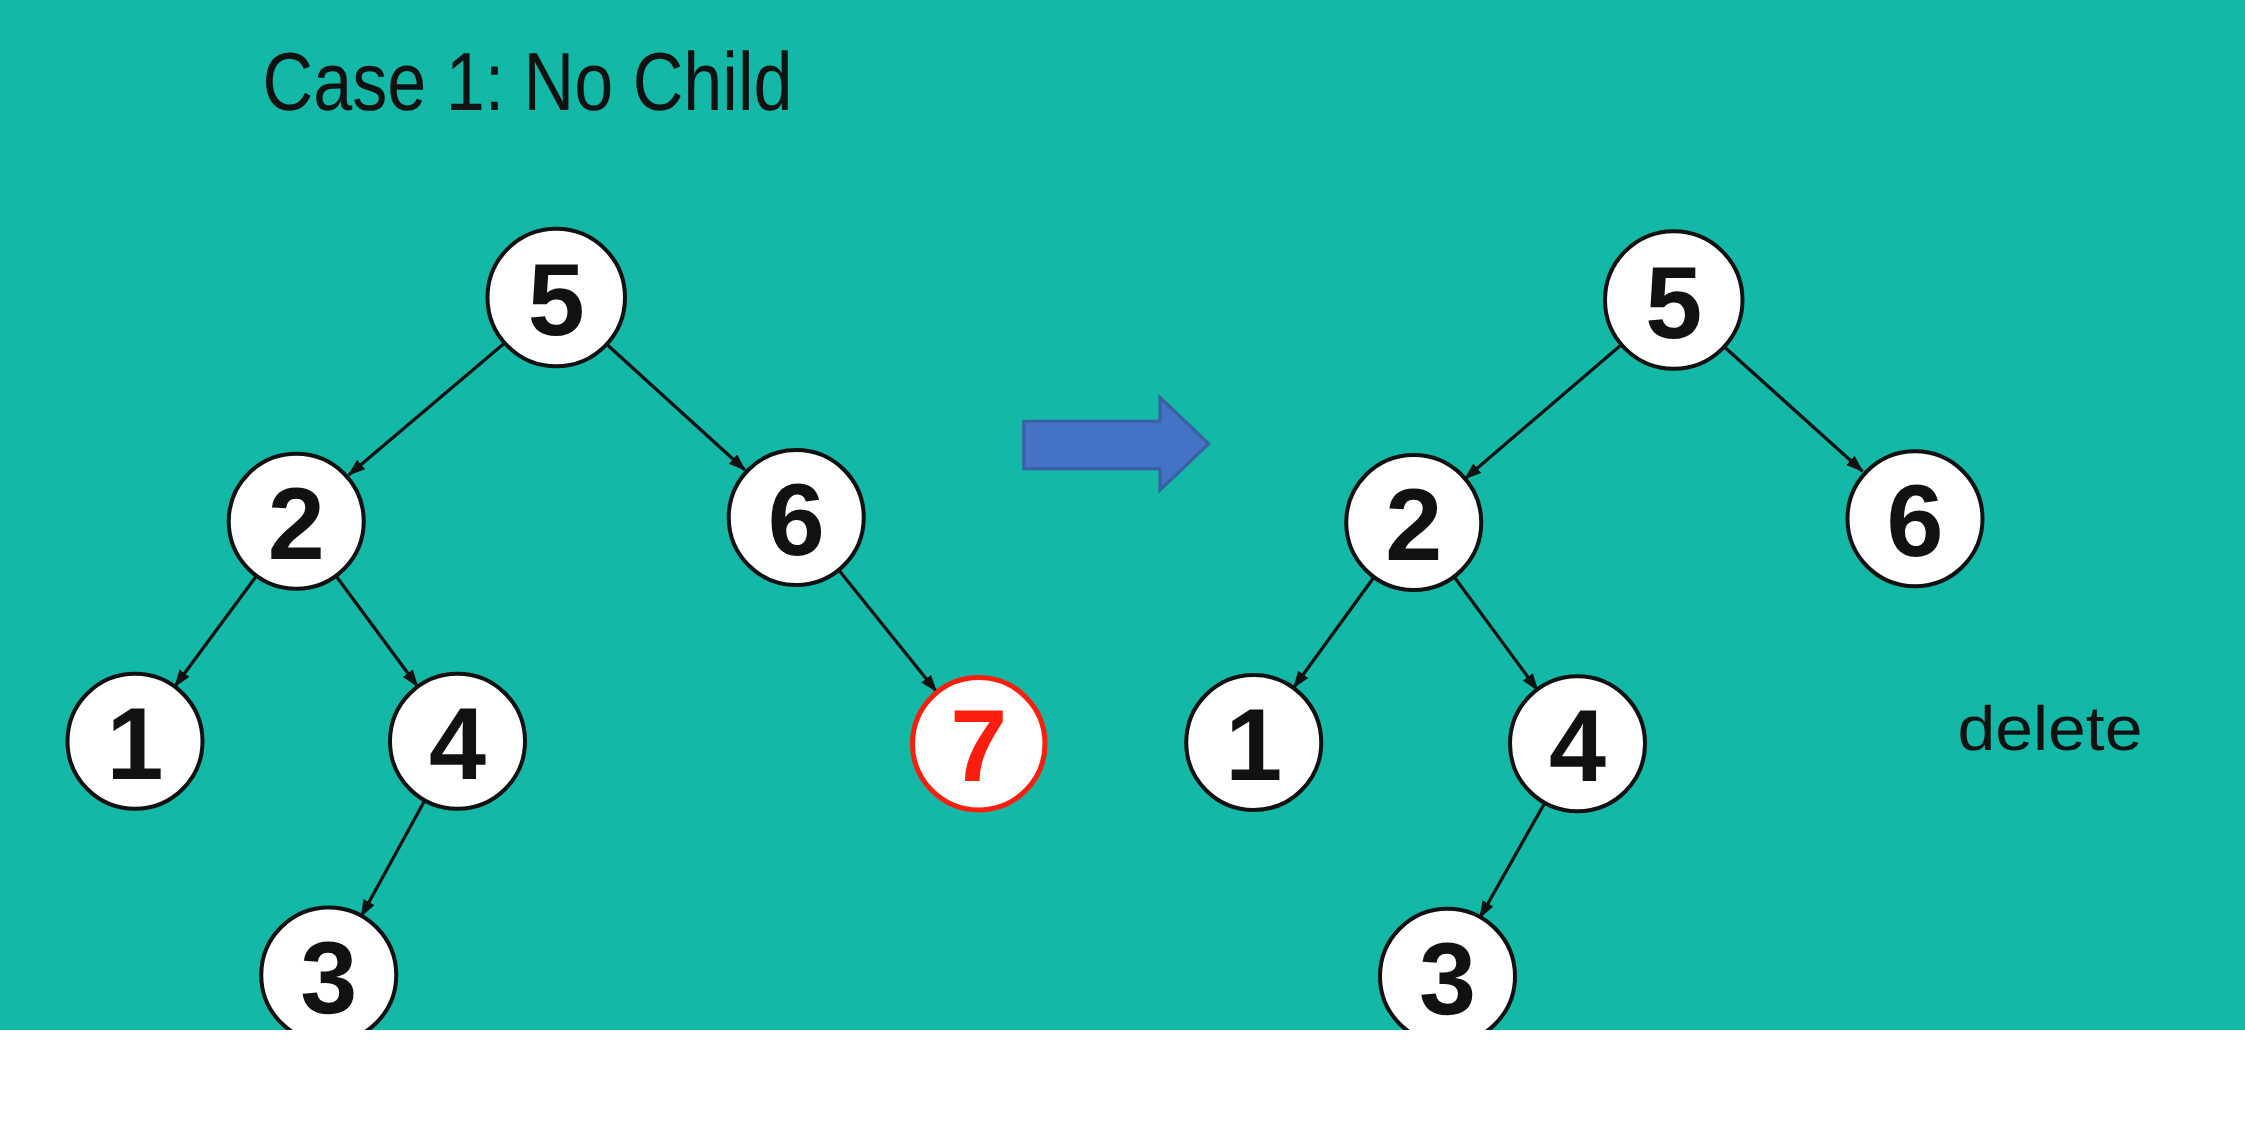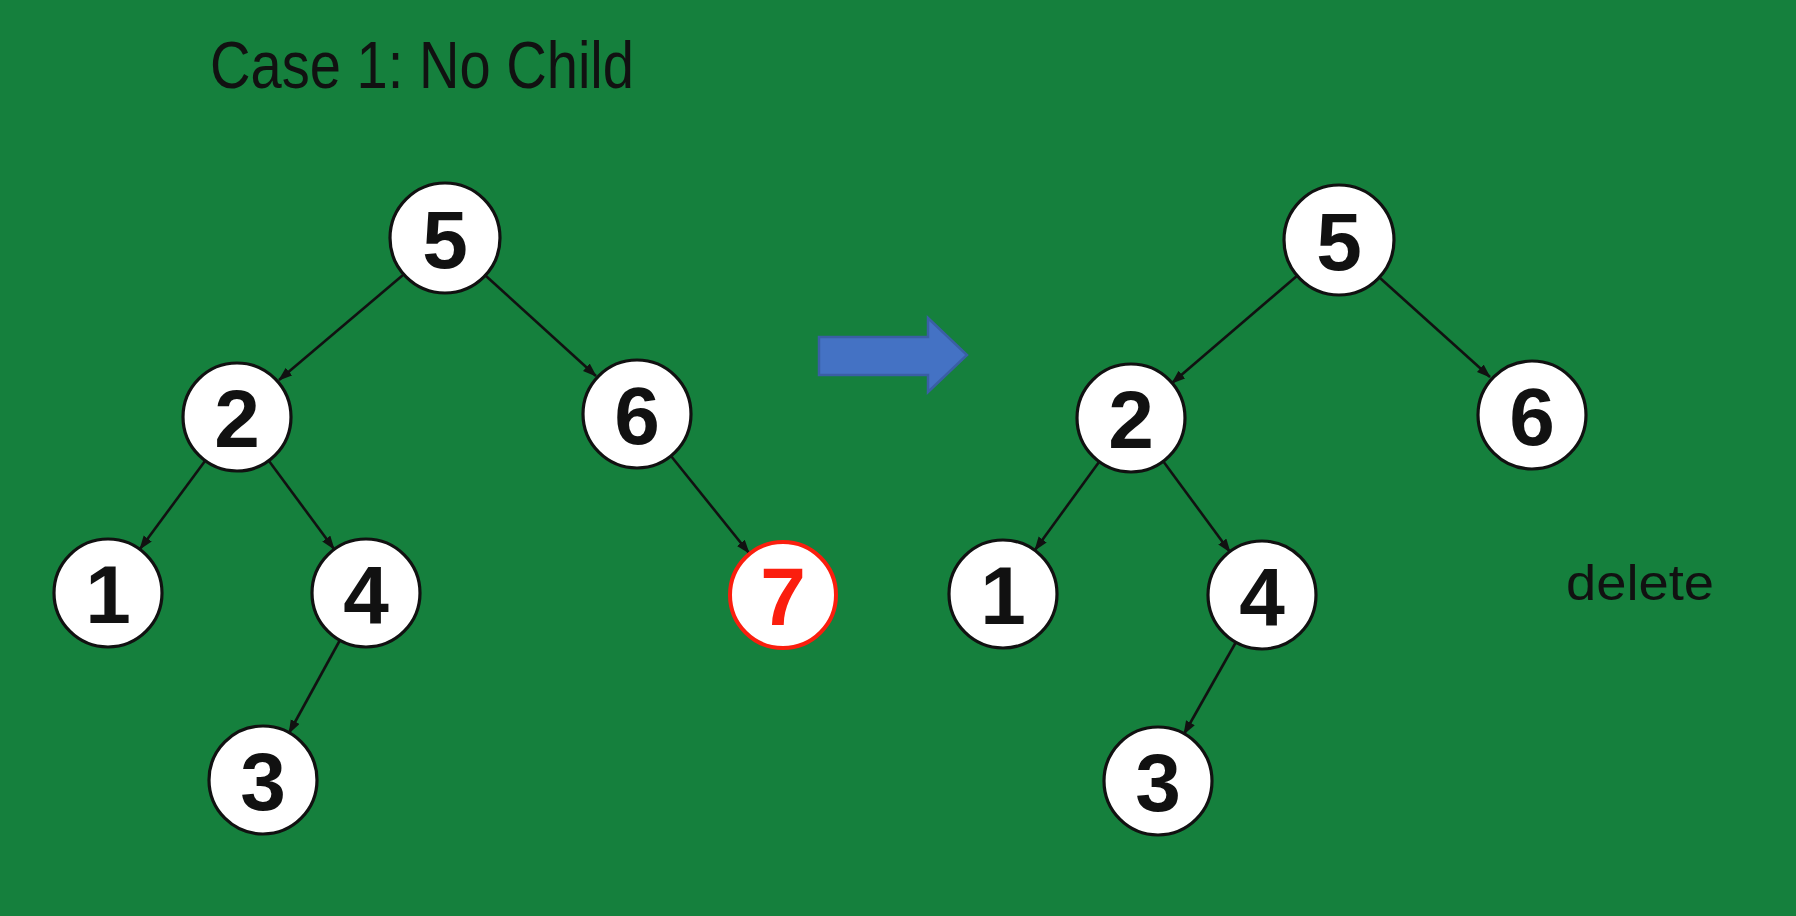--- a/index.html
+++ b/index.html
@@ -1,21 +1,21 @@
 <!DOCTYPE html>
 <html><head>
 <meta charset="utf-8">
 <style>
   html, body { margin: 0; padding: 0; }
   body { background: #ffffff; }
   .canvas {
     position: relative;
     width: 1796px;
-    height: 916px;
-    background: #15803d;
+    height: 824px;
+    background: #14b8a6;
     overflow: hidden;
     font-family: "Liberation Sans", sans-serif;
   }
   svg { display: block; }
 
   .title-text {
     font-family: "Liberation Sans", sans-serif;
     font-size: 66px;
     font-weight: 400;
     fill: #111111;

